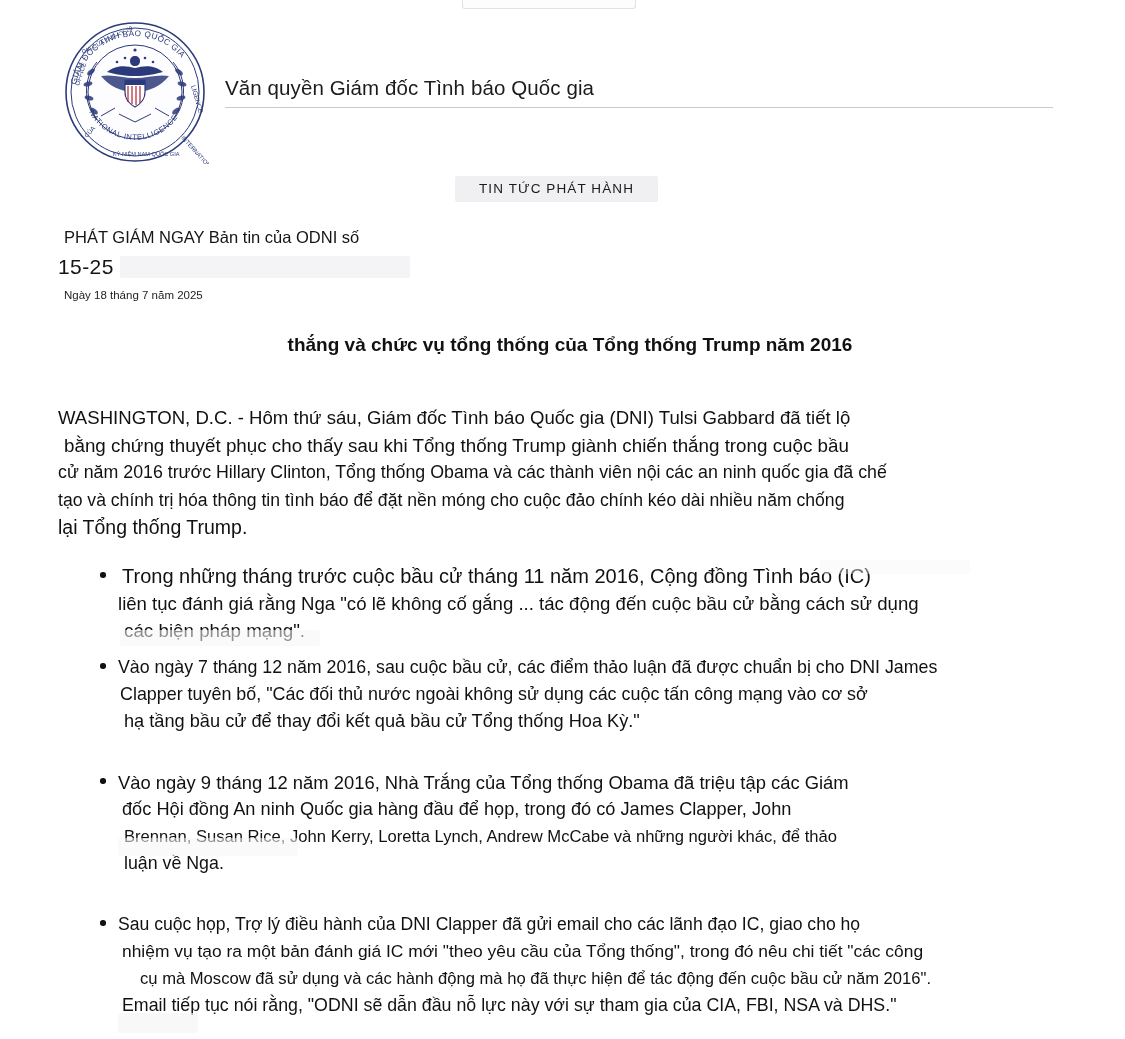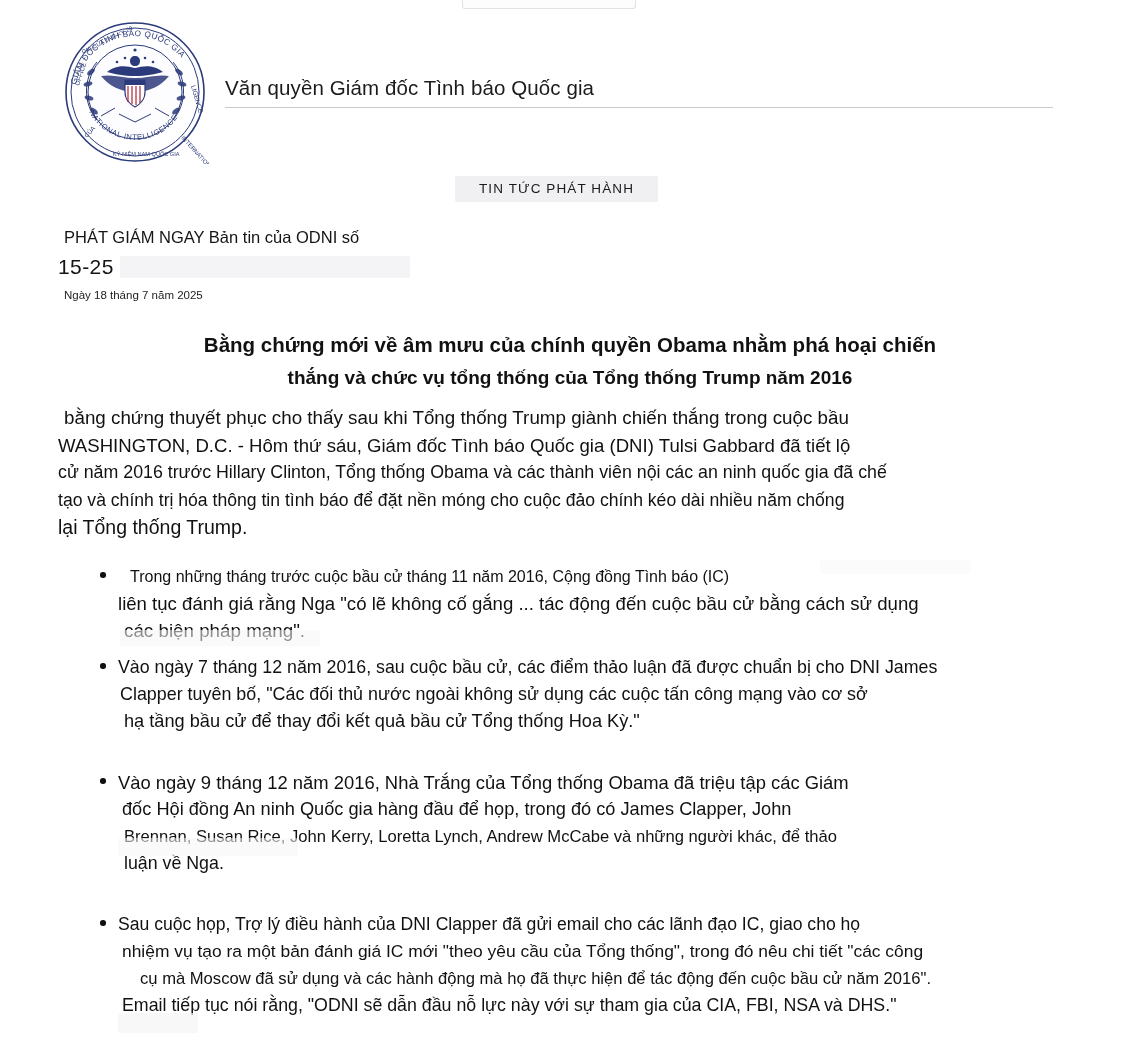--- a/index.html
+++ b/index.html
@@ -181,21 +181,21 @@
     border-radius: 50%;
   }
   .bullet .ln {
     display: block;
     white-space: nowrap;
     line-height: 27px;
     color: #111111;
   }
 
   .b1 { margin-bottom: 10px; }
-  .b1 .ln1 { font-size: 16px; padding-left: 4px; margin-left: 8px; }
+  .b1 .ln1 { font-size: 20px; padding-left: 4px; }
   .b1 .ln2 { font-size: 18.6px; }
   .b1 .ln3 { font-size: 18.8px; padding-left: 6px; }
 
   .b2 { margin-bottom: 34px; }
   .b2 .ln1 { font-size: 17.8px; }
   .b2 .ln2 { font-size: 17.9px; padding-left: 2px; }
   .b2 .ln3 { font-size: 18.2px; padding-left: 6px; }
 
   .b3 { margin-bottom: 34px; }
   .b3 .ln1 { font-size: 18.4px; }
@@ -307,27 +307,26 @@
 
   <div class="banner"></div>
   <div class="banner-text">TIN TỨC PHÁT HÀNH</div>
 
   <div class="release-line">PHÁT GIÁM NGAY Bản tin của ODNI số</div>
   <div class="ghost-bar"></div>
   <div class="release-number">15-25</div>
   <div class="release-date">Ngày 18 tháng 7 năm 2025</div>
 
   <div class="headline">
-    <span class="l1">Bằng chứng mới về âm mưu của chính quyền Obama nhằm phá hoại chiến</span>
     <span class="l2">thắng và chức vụ tổng thống của Tổng thống Trump năm 2016</span>
   </div>
 
   <div class="lead">
+    <span class="ln ln1">WASHINGTON, D.C. - Hôm thứ sáu, Giám đốc Tình báo Quốc gia (DNI) Tulsi Gabbard đã tiết lộ</span>
     <span class="ln ln2">bằng chứng thuyết phục cho thấy sau khi Tổng thống Trump giành chiến thắng trong cuộc bầu</span>
-    <span class="ln ln1">WASHINGTON, D.C. - Hôm thứ sáu, Giám đốc Tình báo Quốc gia (DNI) Tulsi Gabbard đã tiết lộ</span>
     <span class="ln ln3">cử năm 2016 trước Hillary Clinton, Tổng thống Obama và các thành viên nội các an ninh quốc gia đã chế</span>
     <span class="ln ln4">tạo và chính trị hóa thông tin tình báo để đặt nền móng cho cuộc đảo chính kéo dài nhiều năm chống</span>
     <span class="ln ln5">lại Tổng thống Trump.</span>
   </div>
 
   <div class="bullets">
 
     <div class="bullet b1">
       <span class="dot"></span>
       <span class="ln ln1">Trong những tháng trước cuộc bầu cử tháng 11 năm 2016, Cộng đồng Tình báo (IC)</span>

